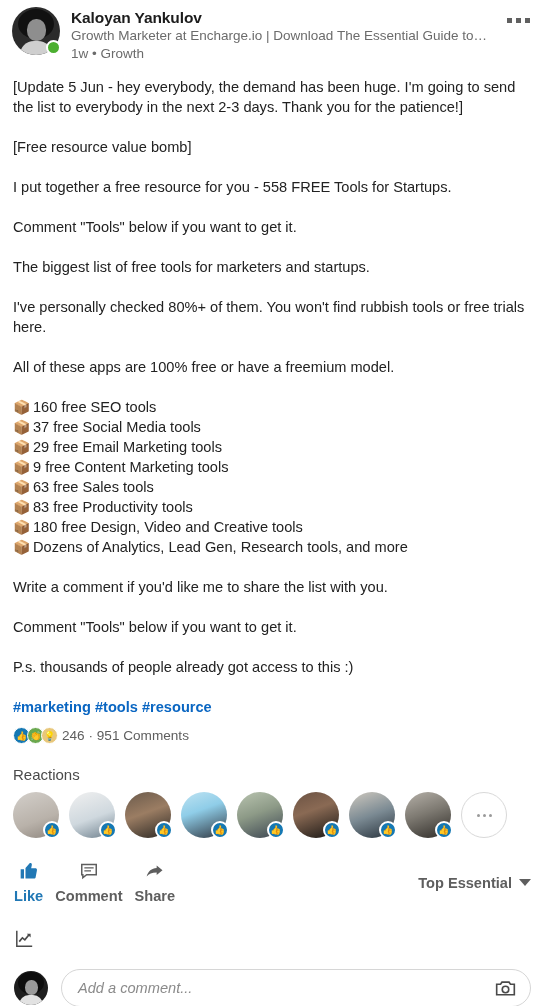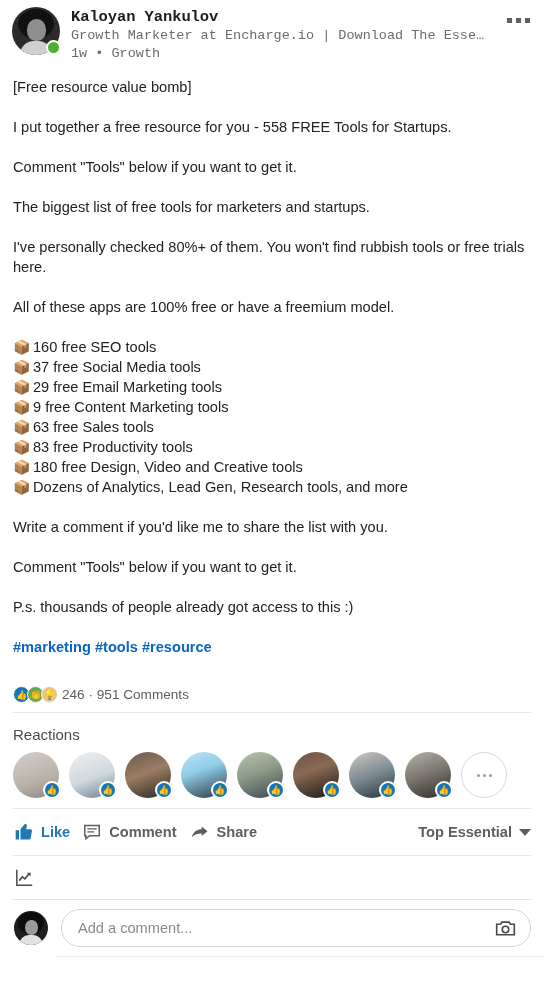--- a/index.html
+++ b/index.html
@@ -41,21 +41,21 @@
   }
   .avatar .ph-body {
     position: absolute; left: 8px; bottom: 0; width: 32px; height: 14px;
     border-radius: 14px 14px 0 0; background: #cfcfcf;
   }
   .status-dot {
     position: absolute; right: -1px; bottom: 0px;
     width: 15px; height: 15px; border-radius: 50%;
     background: #4CAF30; border: 2px solid #fff;
   }
-  .head-text { flex: 1 1 auto; min-width: 0; padding-top: 1px; padding-right: 42px; font-family: Liberation Mono, monospace; }
+  .head-text { flex: 1 1 auto; min-width: 0; padding-top: 1px; padding-right: 42px; }
   .author-name {
     font-size: 15.5px; font-weight: bold; color: #1c1c1c;
     line-height: 19px; letter-spacing: -0.1px;
   }
   .author-headline {
     font-size: 13.5px; color: #6b6b6b; line-height: 18px;
     white-space: nowrap; overflow: hidden; text-overflow: ellipsis;
   }
   .post-meta { font-size: 13.5px; color: #6b6b6b; line-height: 18px; }
   .more-btn {
@@ -72,21 +72,21 @@
     font-size: 14.6px; line-height: 20px; color: #222;
   }
   .para { margin-bottom: 20px; }
   .bullet-list { margin-bottom: 20px; }
   .bullet-row { display: flex; align-items: flex-start; line-height: 20px; }
   .bullet-emoji {
     flex: 0 0 auto; width: 20px; font-size: 14px; line-height: 20px;
     font-family: "DejaVu Sans", sans-serif;
   }
   .bullet-text { flex: 1 1 auto; }
-  .hashtags { color: #0a66c2; font-weight: bold; font-size: 14.6px; margin-bottom: 27px; }
+  .hashtags { color: #0a66c2; font-weight: bold; font-size: 14.6px; margin-bottom: 8px; }
 
   
   .social-counts {
     display: flex; align-items: center;
     padding: 2px 13px 9px 13px;
   }
   .reaction-icons { display: flex; align-items: center; margin-right: 7px; }
   .rx {
     width: 17px; height: 17px; border-radius: 50%;
     border: 1.5px solid #fff; margin-right: -3px;
@@ -126,21 +126,21 @@
   .more-reactors i { width: 3px; height: 3px; border-radius: 50%; background: #9a9a9a; }
 
   
   .action-bar {
     display: flex; align-items: center;
     padding: 9px 13px 9px 10px;
   }
   .action {
     display: flex; align-items: center; gap: 7px;
     padding: 4px 8px 4px 4px; cursor: pointer;
-    font-size: 14.6px; color: #5e5e5e; font-weight: bold;
+    font-size: 14.6px; color: #5e5e5e; font-weight: bold; flex-direction: column;
   }
   .action.active { color: #2178b5; }
   .action svg { display: block; }
   .spacer { flex: 1 1 auto; }
   .sort-btn {
     display: flex; align-items: center; gap: 7px;
     font-size: 14.6px; color: #5e5e5e; font-weight: bold; cursor: pointer;
   }
   .caret {
     width: 0; height: 0;
@@ -165,20 +165,21 @@
     width: 34px; height: 34px; flex: 0 0 34px; border-radius: 50%;
     overflow: hidden; position: relative; background: #1e1e1e;
   }
   .c-avatar .ch { position: absolute; left: 4px; top: 1px; width: 26px; height: 22px; border-radius: 50%; background: #0d0d0d; }
   .c-avatar .cf { position: absolute; left: 11px; top: 9px; width: 13px; height: 15px; border-radius: 48%; background: #9a9a9a; }
   .c-avatar .cb { position: absolute; left: 5px; bottom: 0; width: 24px; height: 10px; border-radius: 10px 10px 0 0; background: #e2e2e2; }
   .comment-input {
     flex: 1 1 auto; height: 38px; border: 1px solid #d6d6d6; border-radius: 19px;
     display: flex; align-items: center; padding: 0 13px 0 16px; background: #fff;
     cursor: text;
+    font-style: italic;
   }
   .comment-placeholder { flex: 1 1 auto; font-size: 14.6px; color: #8a8a8a; }
   .camera-btn { flex: 0 0 auto; display: flex; align-items: center; cursor: pointer; }
   .bottom-rule { height: 1px; background: #ececec; margin: 0 0 0 56px; }
 </style>
 </head>
 <body>
 
 <div class="post">
 
@@ -197,20 +198,21 @@
       <div class="post-meta">1w • Growth</div>
     </div>
     <div class="more-btn">
       <i></i>
       <i></i>
       <i></i>
     </div>
   </div>
 
   <div class="post-body">
+    <div class="para">[Update 5 Jun - hey everybody, the demand has been huge. I'm going to send the list to everybody in the next 2-3 days. Thank you for the patience!]</div>
     <div class="para">[Free resource value bomb]</div>
     <div class="para">I put together a free resource for you - 558 FREE Tools for Startups.</div>
     <div class="para">Comment "Tools" below if you want to get it.</div>
     <div class="para">The biggest list of free tools for marketers and startups.</div>
     <div class="para">I've personally checked 80%+ of them. You won't find rubbish tools or free trials here.</div>
     <div class="para">All of these apps are 100% free or have a freemium model.</div>
 
     <div class="bullet-list">
       <div class="bullet-row">
         <span class="bullet-emoji">📦</span>

